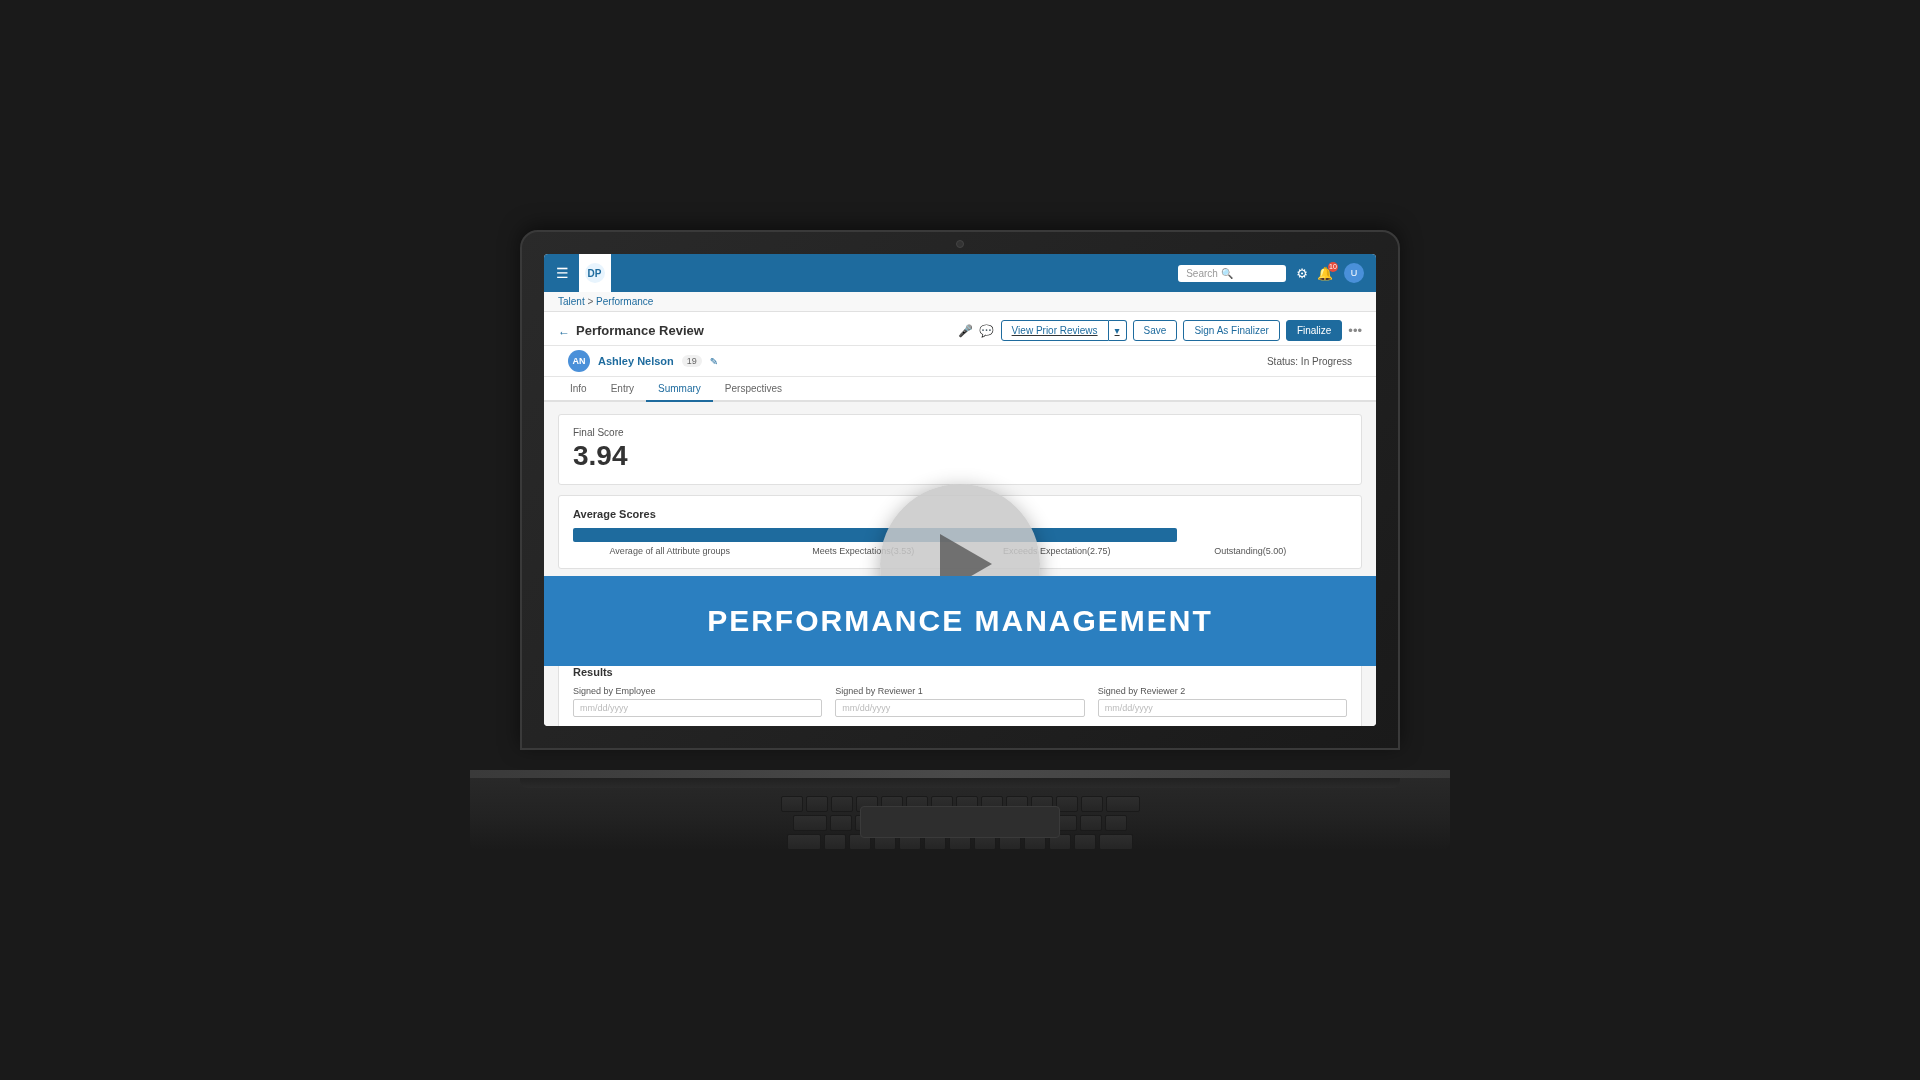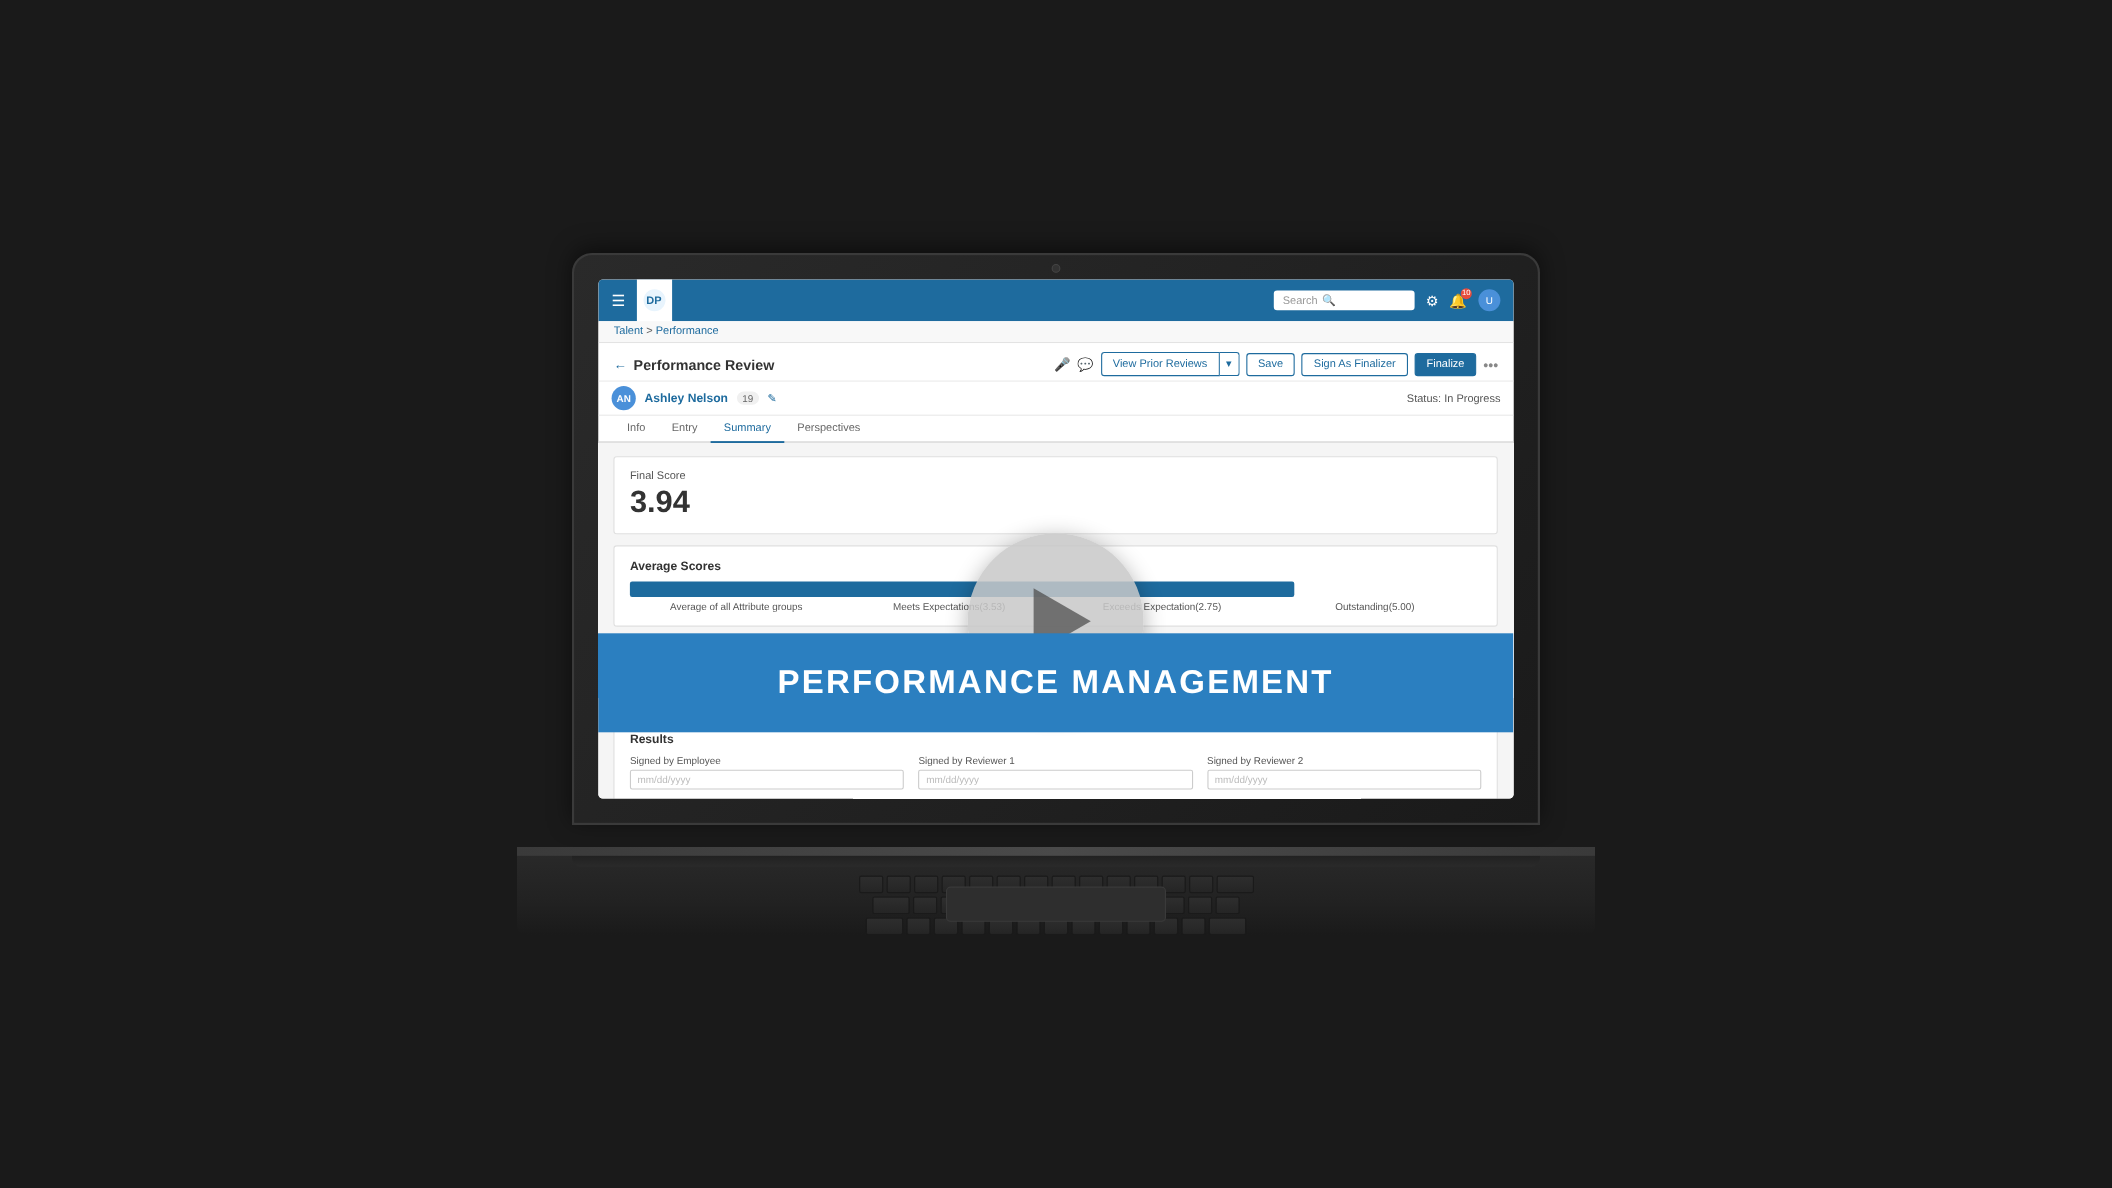--- a/index.html
+++ b/index.html
@@ -154,21 +154,21 @@
       font-size: 10px; font-weight: bold; color: #1e6b9e;
     }
     .nav-spacer { flex: 1; }
     .search-box {
       background: white;
       border-radius: 3px;
       padding: 3px 8px;
       display: flex;
       align-items: center;
       gap: 4px;
-      width: 128px;
+      width: 108px;
       font-size: 10px;
       color: #999;
     }
     .nav-icons { display: flex; gap: 10px; align-items: center; }
     .nav-icon { color: white; font-size: 13px; }
     .notification-badge {
       position: relative;
       display: inline-block;
     }
     .badge {
@@ -221,30 +221,30 @@
       border: 1px solid #ccc;
       background: white;
       color: #333;
     }
     .btn-primary {
       background: #1e6b9e;
       color: white;
       border-color: #1e6b9e;
     }
     .btn-outline { border-color: #1e6b9e; color: #1e6b9e; }
-    .btn-group { display: flex; }
+    .btn-group { display: flex; text-decoration: underline; }
     .btn-group .btn { border-radius: 3px 0 0 3px; }
     .btn-group .btn-arrow { border-radius: 0 3px 3px 0; border-left: none; padding: 4px 6px; }
 
     
     .employee-row {
       display: flex;
       align-items: center;
       gap: 8px;
-      padding: 4px 12px;
+      padding: 4px 24px;
       background: white;
       border-bottom: 1px solid #e5e5e5;
     }
     .emp-avatar {
       width: 22px; height: 22px;
       border-radius: 50%;
       background: #4a90d9;
       display: flex; align-items: center; justify-content: center;
       color: white; font-size: 9px; font-weight: bold;
     }

